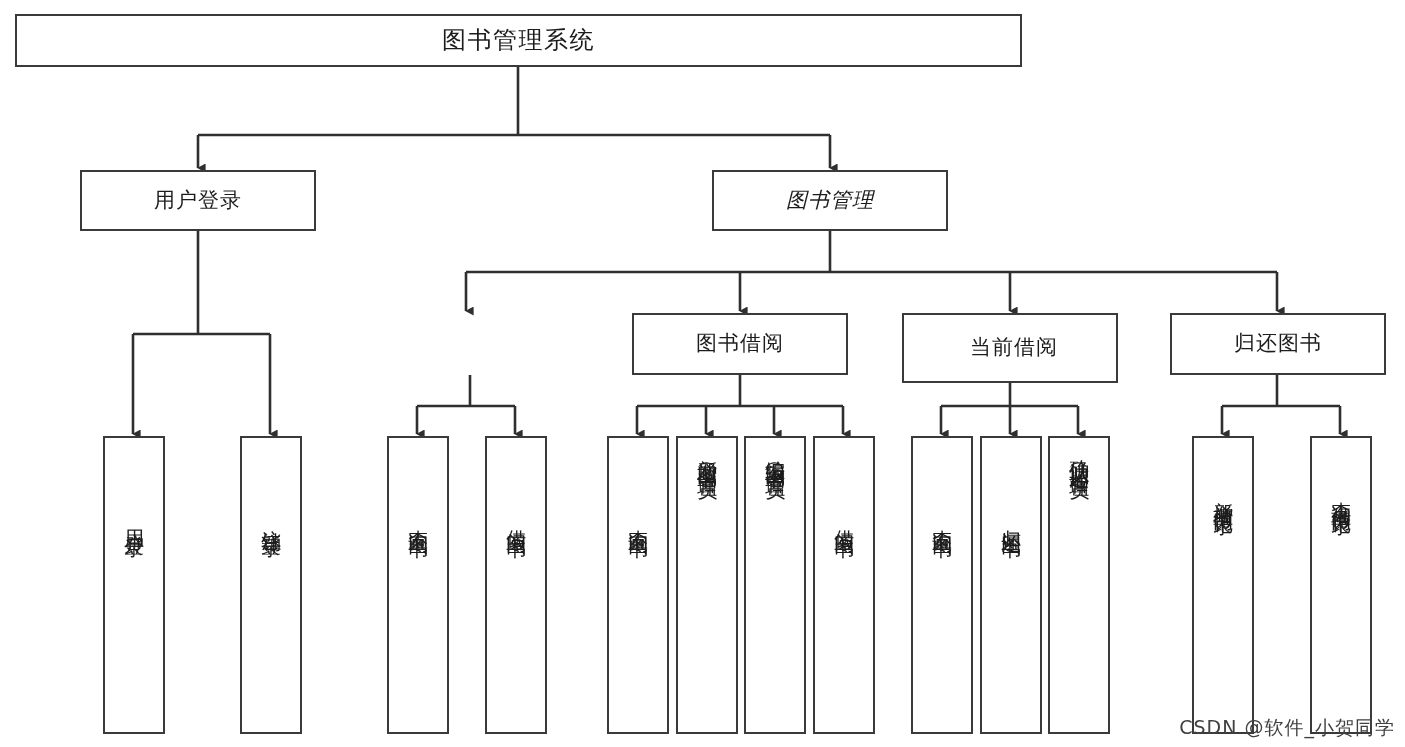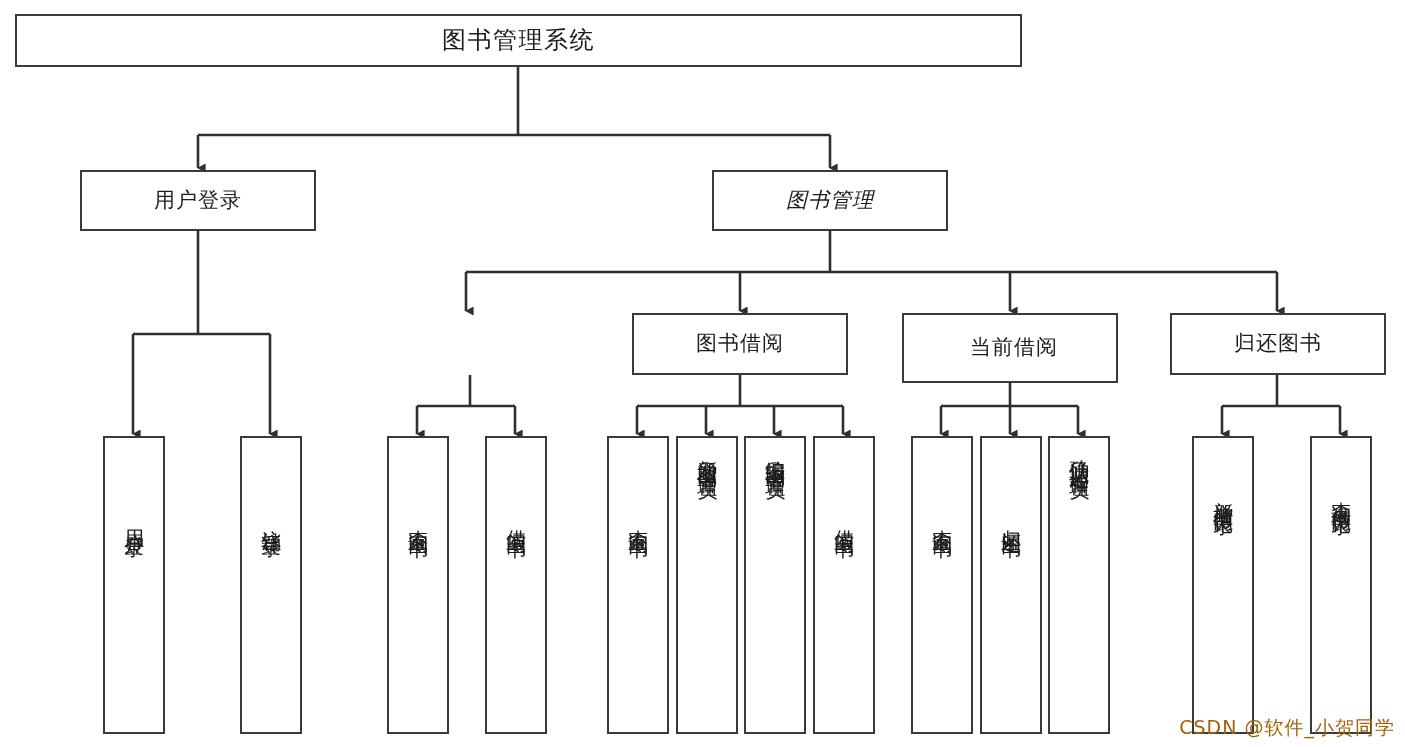--- a/index.html
+++ b/index.html
@@ -62,21 +62,21 @@
     margin-top: 70px;
   }
   .node-v.mid2 .vtext {
     margin-top: 42px;
   }
   .watermark {
     position: absolute;
     right: 10px;
     bottom: 6px;
     font-size: 19px;
-    color: #a16207;
+    color: #404040;
     letter-spacing: 1px;
     white-space: nowrap;
     user-select: none;
   }
 </style>
 </head>
 <body>
 
 <div id="diagram-root">
 

